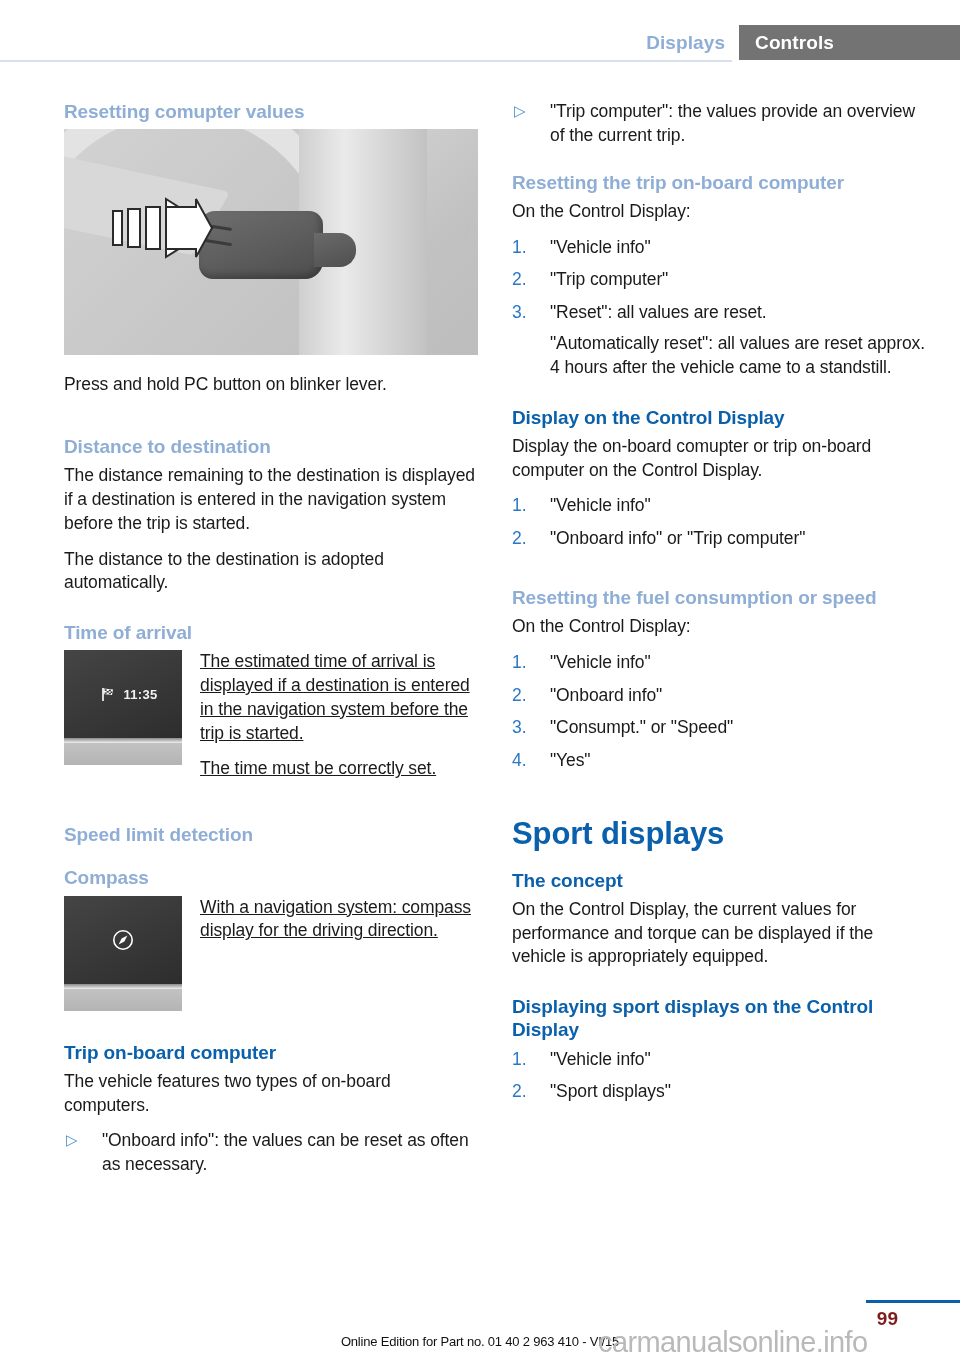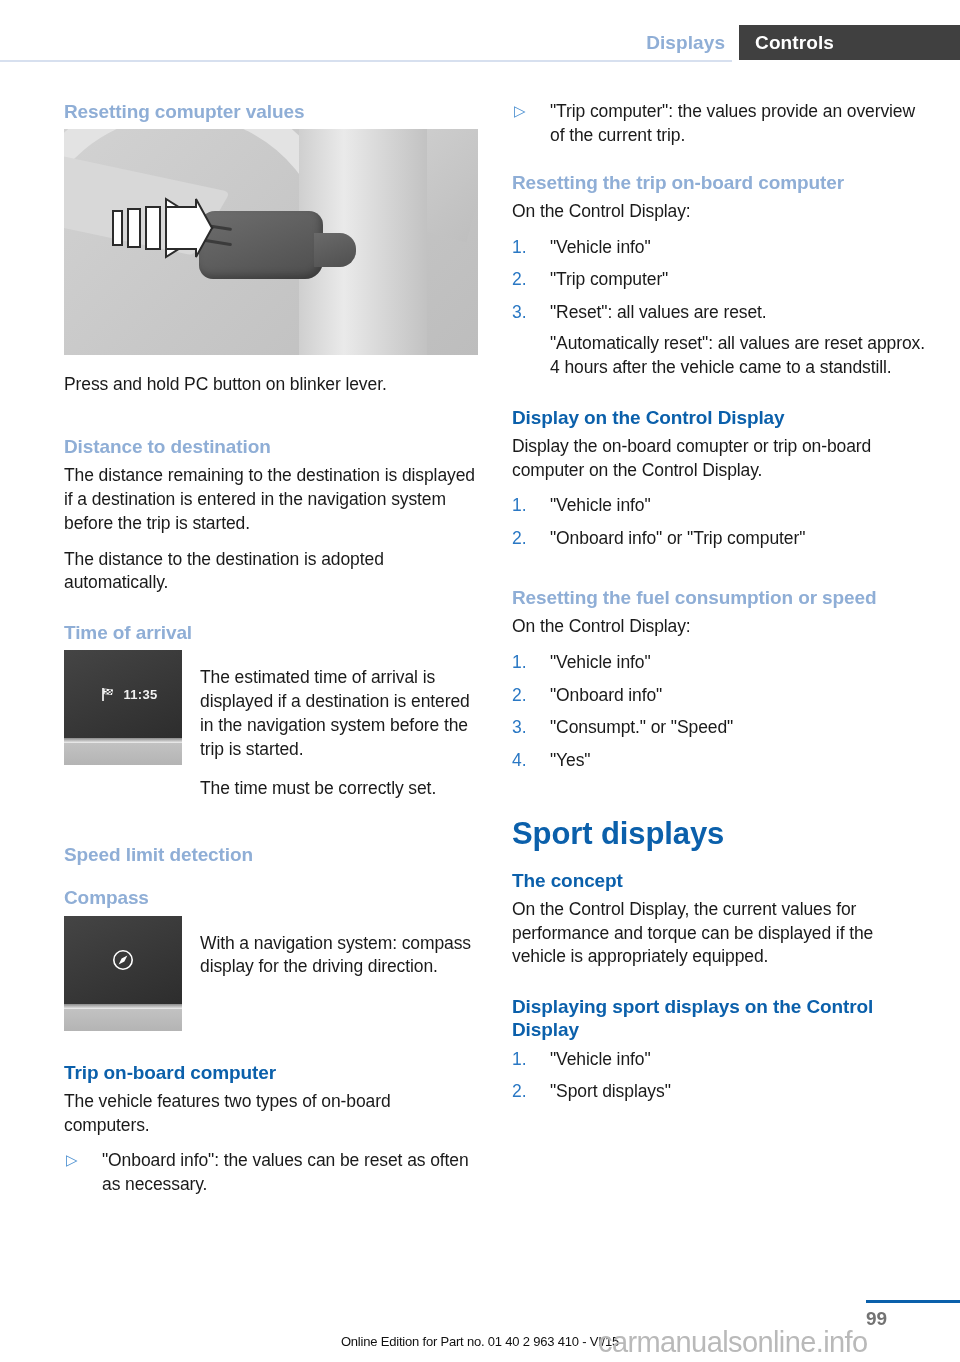--- a/index.html
+++ b/index.html
@@ -39,21 +39,21 @@
     letter-spacing: 0.1px;
     padding: 0 14px 0 14px;
     white-space: nowrap;
   }
   .tab-inactive {
     color: #8faed6;
     background: #ffffff;
   }
   .tab-active {
     color: #ffffff;
-    background: #404040;
+    background: #737373;
     padding-right: 126px;
     padding-left: 16px;
   }
   .header-rule {
     position: absolute;
     left: 0;
     top: 60px;
     width: 732px;
     height: 2px;
     background: #d7e0ef;
@@ -262,42 +262,43 @@
     font-weight: bold;
     transform: translateX(6px);
   }
   .disp-text { color: #f2f2f2; letter-spacing: 0.3px; }
   .disp-side {
     flex: 1 1 auto;
   }
   .disp-side p {
     font-size: 17.5px;
     line-height: 1.36;
-    margin: 16px 0 12px 0;
-    letter-spacing: -0.1px;
+    margin: 0 0 12px 0;
+    letter-spacing: -0.1px;
+    text-decoration: underline;
   }
 
   
   .footer-rule {
     position: absolute;
     left: 866px;
     top: 1300px;
     width: 94px;
     height: 3px;
     background: #0b60ab;
   }
   .page-num {
     position: absolute;
     left: 866px;
     top: 1308px;
     width: 32px;
-    text-align: left;
+    text-align: right;
     font-size: 19px;
     font-weight: bold;
-    color: #737373;
+    color: #7f1d1d;
   }
   .footer-line {
     position: absolute;
     left: 0;
     top: 1334px;
     width: 960px;
     text-align: center;
     font-size: 13px;
     color: #111;
     letter-spacing: -0.2px;

